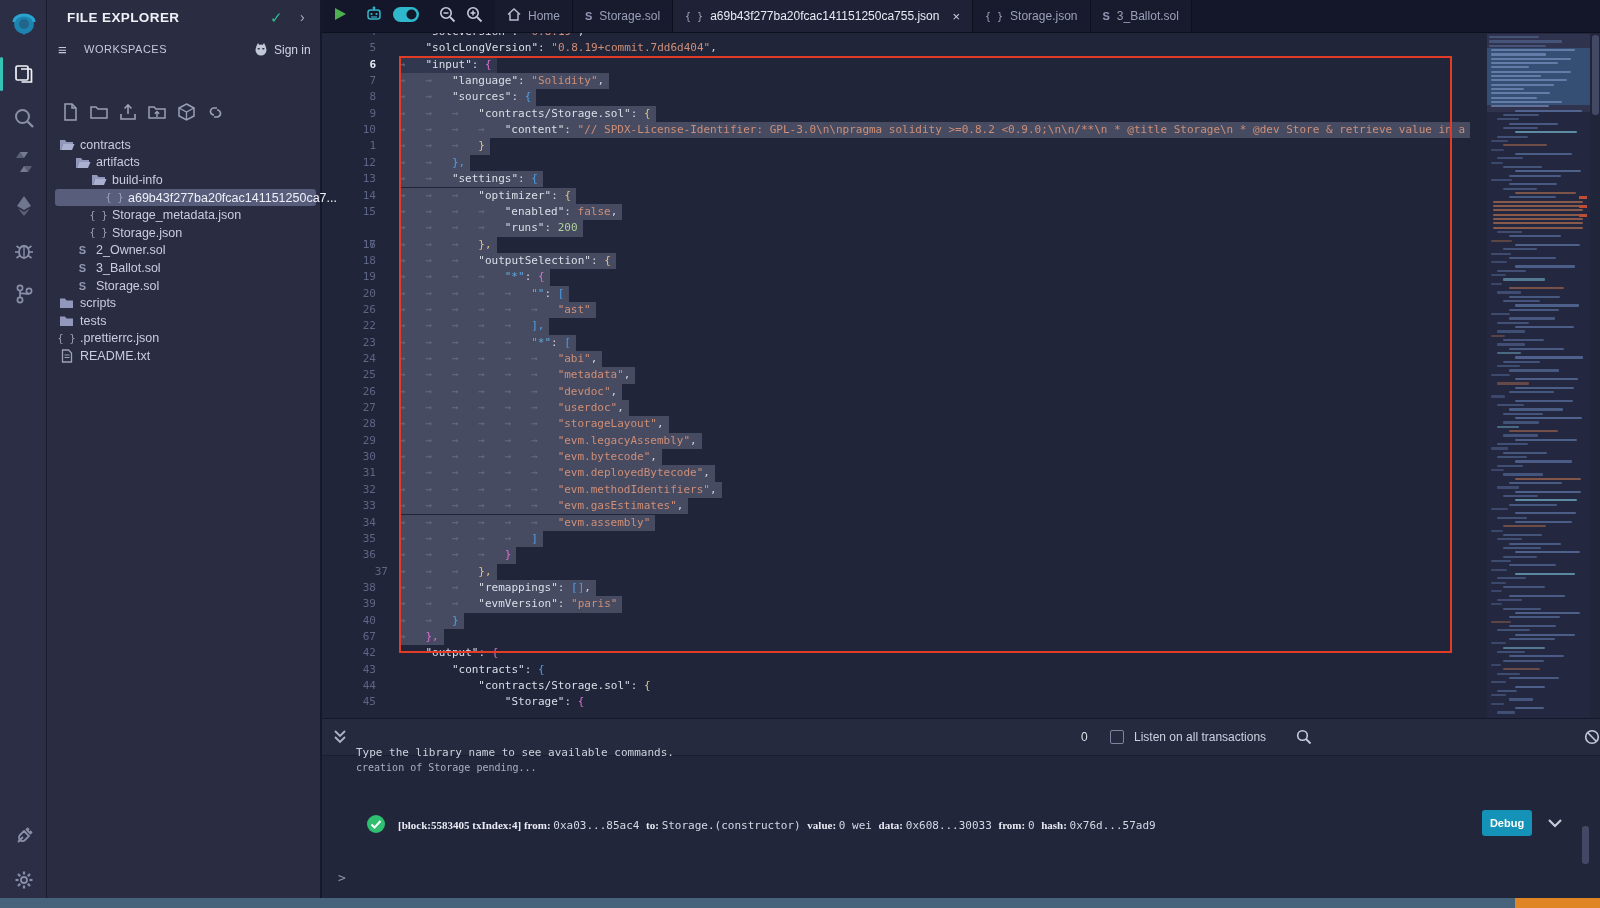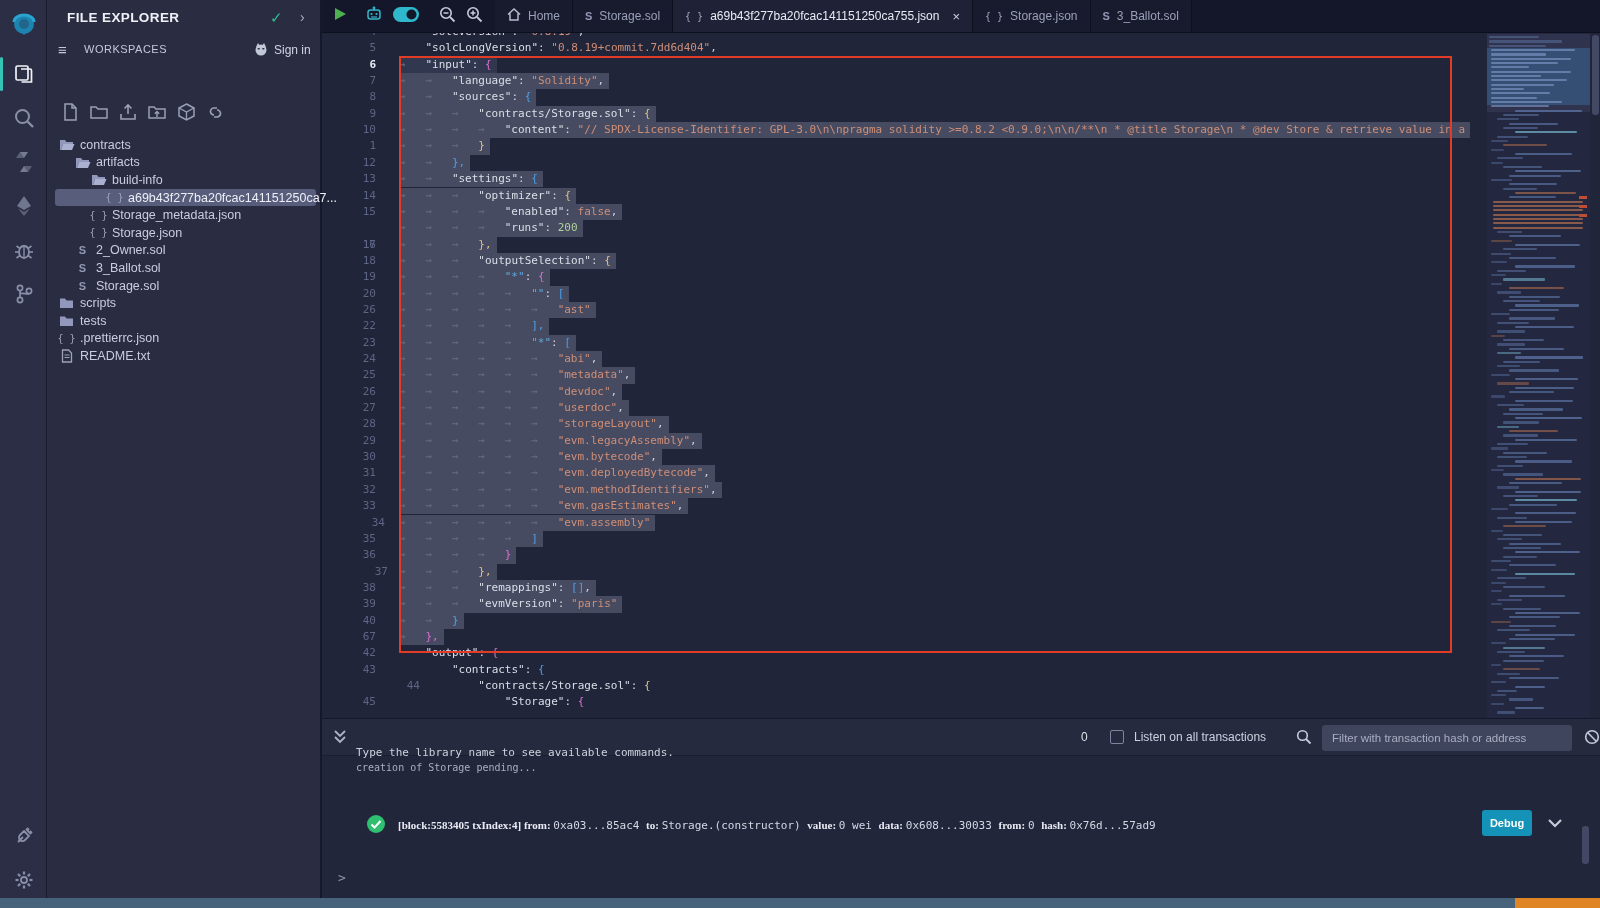--- a/index.html
+++ b/index.html
@@ -436,31 +436,31 @@
         <div class="gn" style="top: 318px;">24</div>
         <div class="gn" style="top: 334.35px;">25</div>
         <div class="gn" style="top: 350.7px;">26</div>
         <div class="gn" style="top: 367.05px;">27</div>
         <div class="gn" style="top: 383.4px;">28</div>
         <div class="gn" style="top: 399.75px;">29</div>
         <div class="gn" style="top: 416.1px;">30</div>
         <div class="gn" style="top: 432.45px;">31</div>
         <div class="gn" style="top: 448.8px;">32</div>
         <div class="gn" style="top: 465.15px;">33</div>
-        <div class="gn" style="top: 481.5px; margin-left: 9px;">34</div>
+        <div class="gn" style="top: 481.5px;">34</div>
         <div class="gn" style="top: 497.85px;">35</div>
         <div class="gn" style="top: 514.2px;">36</div>
         <div class="gn" style="top: 530.55px; margin-left: 12px;">37</div>
         <div class="gn" style="top: 546.9px;">38</div>
         <div class="gn" style="top: 563.25px;">39</div>
         <div class="gn" style="top: 579.6px;">40</div>
         <div class="gn" style="top: 595.95px;">67</div>
         <div class="gn" style="top: 612.3px;">42</div>
         <div class="gn" style="top: 628.65px;">43</div>
-        <div class="gn" style="top: 645px; margin-left: 44px;">44</div>
+        <div class="gn" style="top: 645px;">44</div>
         <div class="gn" style="top: 661.35px;">45</div>
       </div>
     <div id="code">
         <div class="cl" style="top: -9px;"><span class="indsp" style="width:26.45px"></span><span class="t-k">"solcVersion"</span><span class="t-p">: </span><span class="t-s">"0.8.19"</span><span class="t-p">,</span></div>
         <div class="cl" style="top: 7.35px;"><span class="indsp" style="width:26.45px"></span><span class="t-k">"solcLongVersion"</span><span class="t-p">: </span><span class="t-s">"0.8.19+commit.7dd6d404"</span><span class="t-p">,</span></div>
         <div class="cl" style="top: 23.7px;"><span class="curwrap"><span class="ws">→</span><span class="t-k">"input"</span><span class="t-p">: </span><span class="t-b2">{</span></span></div>
         <div class="cl" style="top: 40.05px;"><span class="selwrap"><span class="ws">→</span><span class="ws">→</span><span class="t-k">"language"</span><span class="t-p">: </span><span class="t-s">"Solidity"</span><span class="t-p">,</span></span></div>
         <div class="cl" style="top: 56.4px;"><span class="selwrap"><span class="ws">→</span><span class="ws">→</span><span class="t-k">"sources"</span><span class="t-p">: </span><span class="t-b3">{</span></span></div>
         <div class="cl" style="top: 72.75px;"><span class="selwrap"><span class="ws">→</span><span class="ws">→</span><span class="ws">→</span><span class="t-k">"contracts/Storage.sol"</span><span class="t-p">: </span><span class="t-b1">{</span></span></div>
         <div class="cl" style="top: 89.1px;"><span class="selwrap"><span class="ws">→</span><span class="ws">→</span><span class="ws">→</span><span class="ws">→</span><span class="t-k">"content"</span><span class="t-p">: </span><span class="t-s">"// SPDX-License-Identifier: GPL-3.0\n\npragma solidity &gt;=0.8.2 &lt;0.9.0;\n\n/**\n * @title Storage\n * @dev Store &amp; retrieve value in a</span></span></div>
@@ -678,21 +678,20 @@
       </span>
       <span class="term-count">0</span>
       <span class="term-check"></span>
       <span class="term-listen">Listen on all transactions</span>
       <span class="abs" style="left:974px; top:10px;">
         <svg width="16" height="16" viewBox="0 0 16 16">
             <circle cx="6.5" cy="6.5" r="4.8" fill="none" stroke="#c6cad9" stroke-width="1.6"></circle>
             <line x1="10" y1="10" x2="14.5" y2="14.5" stroke="#c6cad9" stroke-width="1.8"></line>
           </svg>
       </span>
-      <input class="term-filter" placeholder="Filter with transaction hash or address" style="">
       <span class="abs" style="left:1262px; top:10px;">
         <svg width="16" height="16" viewBox="0 0 16 16">
             <circle cx="8" cy="8" r="6.3" fill="none" stroke="#c6cad9" stroke-width="1.6"></circle>
             <line x1="3.8" y1="3.8" x2="12.2" y2="12.2" stroke="#c6cad9" stroke-width="1.6"></line>
           </svg>
       </span>
     </div>
 
     <div class="tline1">Type the library name to see available commands.</div>
     <div class="tline2">creation of Storage pending...</div>

